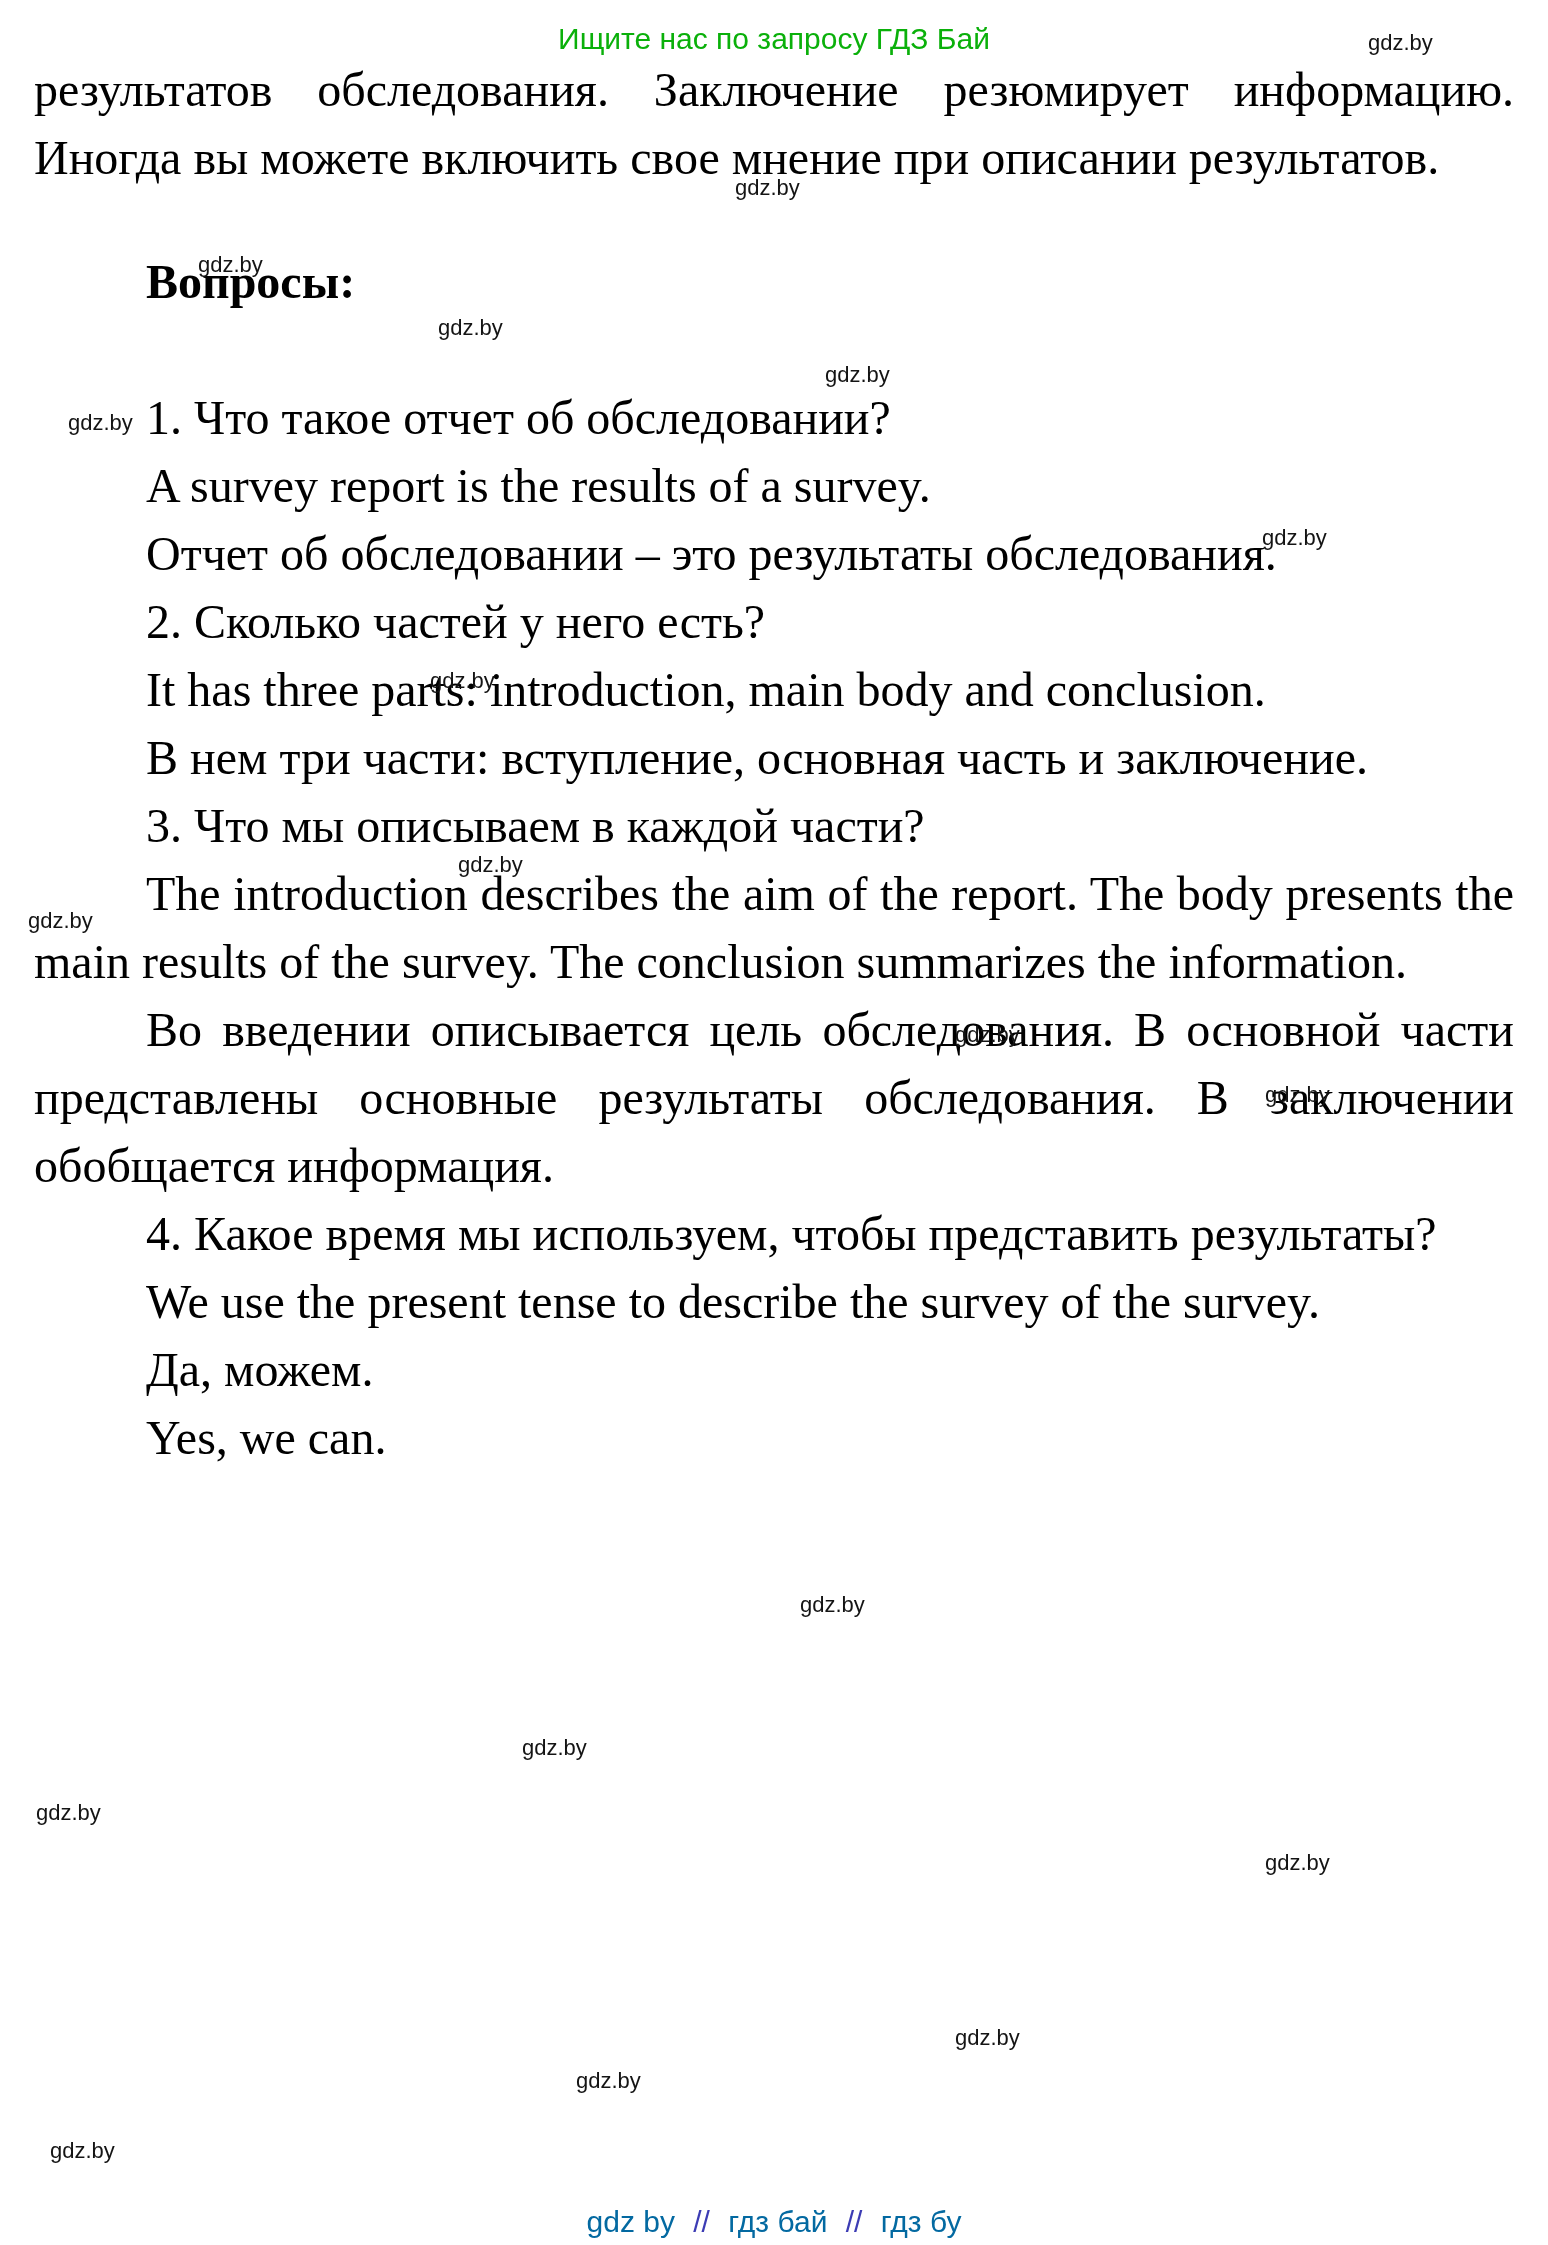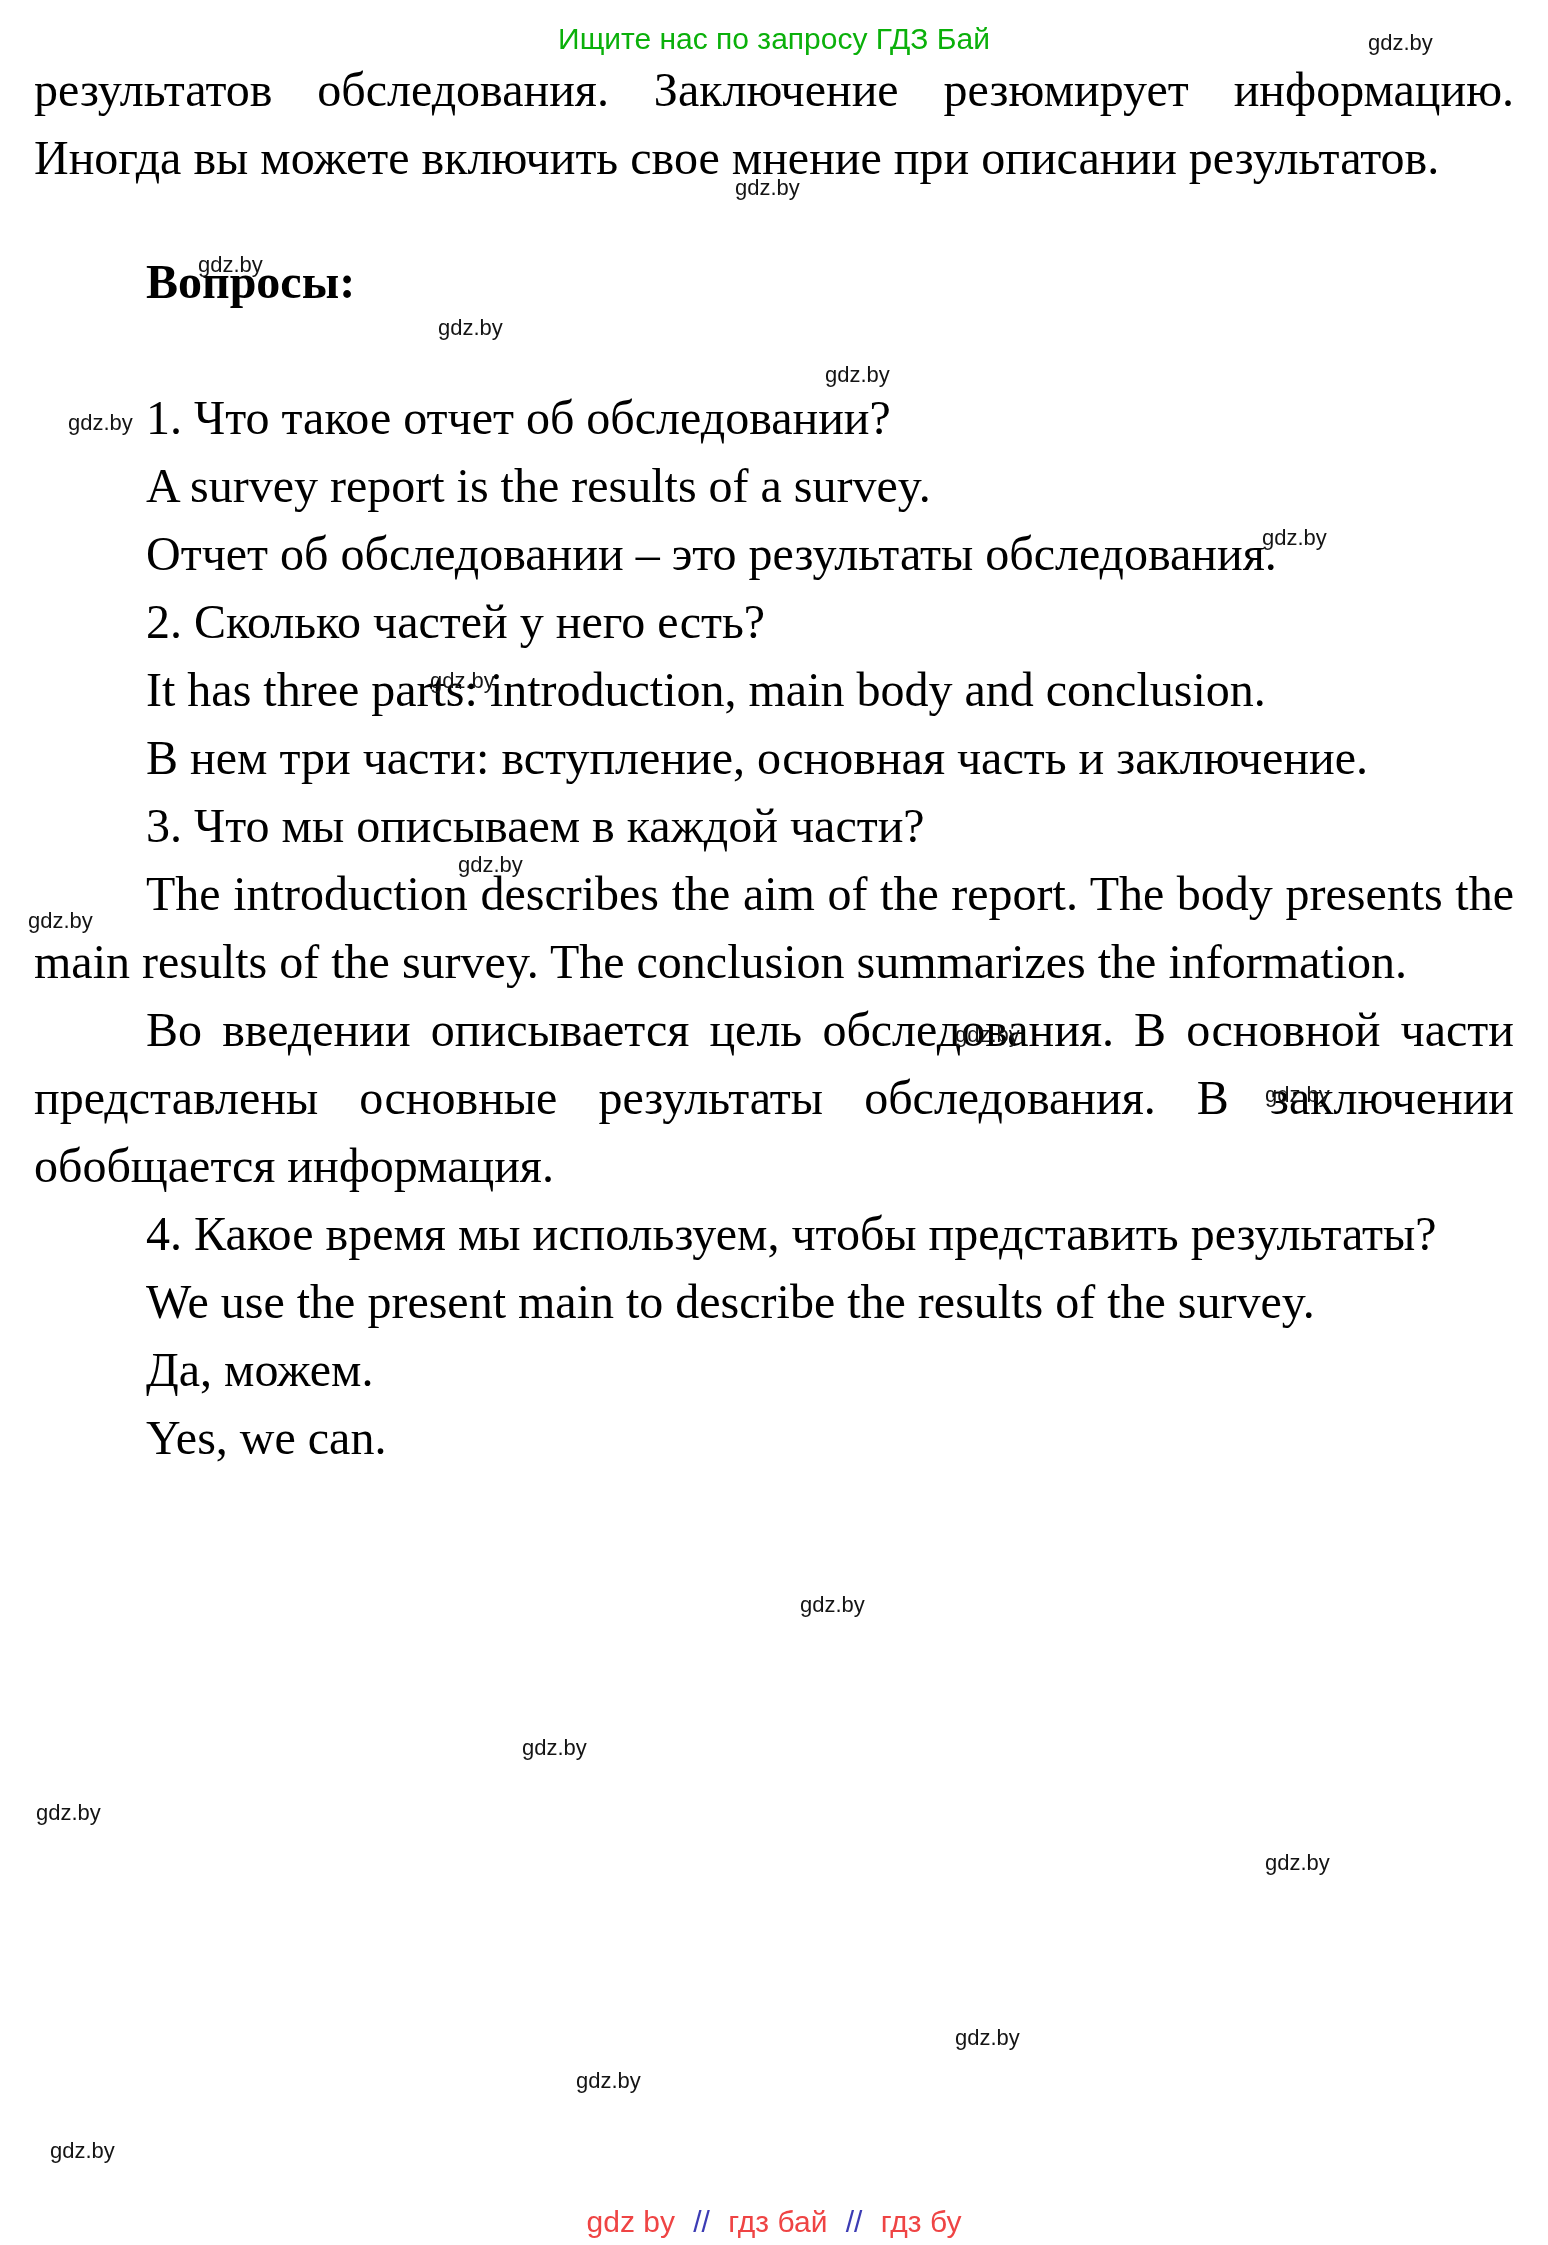--- a/index.html
+++ b/index.html
@@ -34,21 +34,21 @@
     font-size:22px; color:#141414; white-space:nowrap;
     z-index:2;
   }
   .footer {
     position:absolute; bottom:6px; left:0; width:100%;
     text-align:center;
     font-family:"Liberation Sans","DejaVu Sans",sans-serif;
     font-size:30px; color:#3c3cb4;
     z-index:3; background:rgba(255,255,255,0.0);
   }
-  .footer .flink { color:#ef4444; cursor:pointer; }
+  .footer .flink { color:#0369a1; cursor:pointer; }
   .footer .fsep { color:#3c3cb4; padding:0 10px; }
 </style>
 </head>
 <body>
 
 <div class="promo">Ищите нас по запросу ГДЗ Бай</div>
 
 <span class="wm" style="left:1368px; top:30px;">gdz.by</span>
 <span class="wm" style="left:735px;  top:175px;">gdz.by</span>
 <span class="wm" style="left:198px;  top:252px;">gdz.by</span>
@@ -88,21 +88,21 @@
   </div>
 
   <div>
     <p>3. Что мы описываем в каждой части?</p>
     <p>The introduction describes the aim of the report. The body presents the main results of the survey. The conclusion summarizes the information.</p>
     <p>Во введении описывается цель обследования. В основной части представлены основные результаты обследования. В заключении обобщается информация.</p>
   </div>
 
   <div>
     <p>4. Какое время мы используем, чтобы представить результаты?</p>
-    <p>We use the present main to describe the results of the survey.</p>
+    <p>We use the present tense to describe the survey of the survey.</p>
   </div>
 
   <div>
     <p>Да, можем.</p>
     <p>Yes, we can.</p>
   </div>
 
 </div>
 
 <div class="footer">

